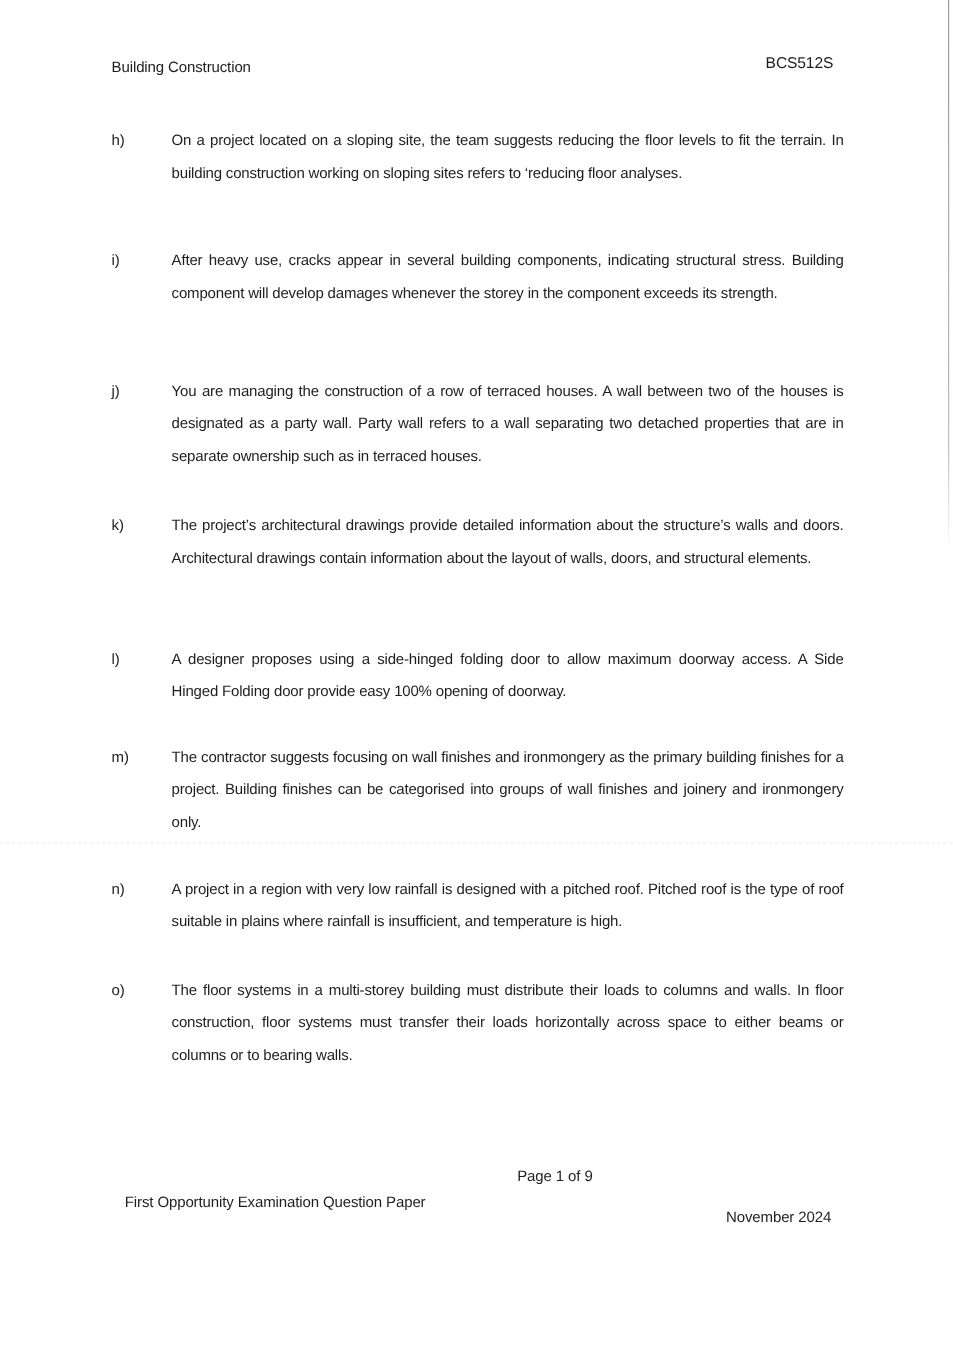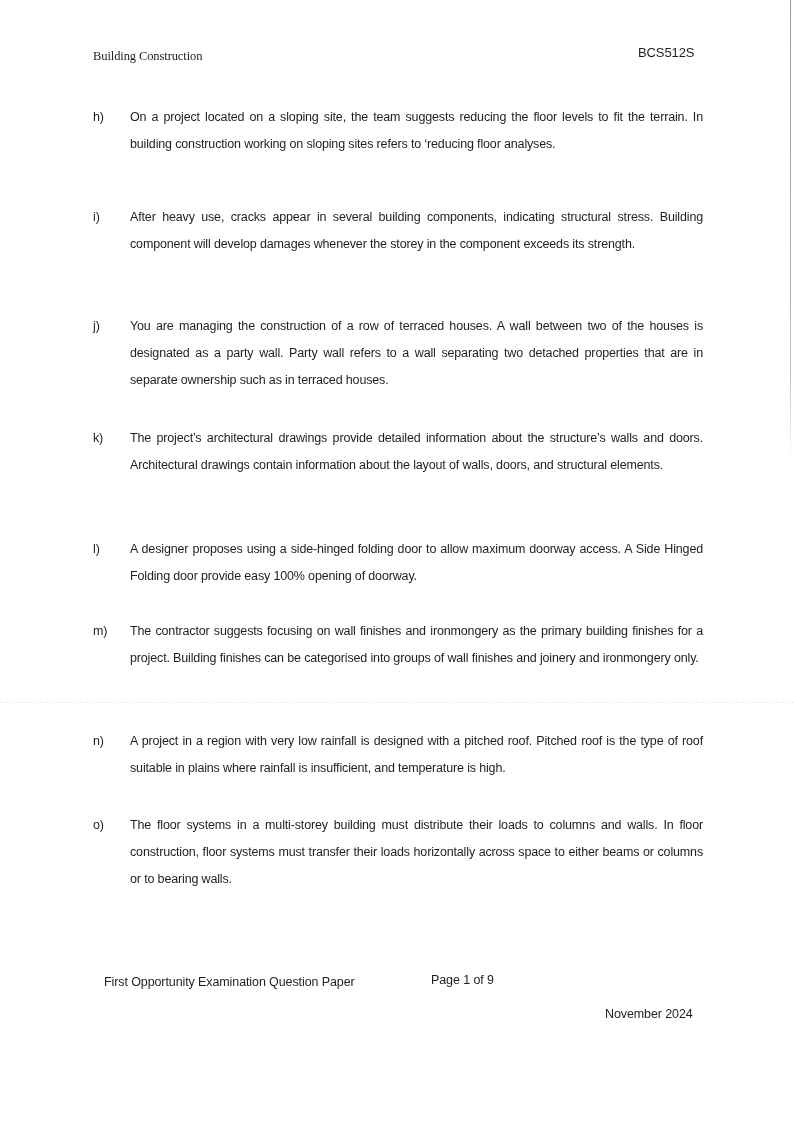--- a/index.html
+++ b/index.html
@@ -4,33 +4,33 @@
   <style>
     html, body { margin: 0; padding: 0; background: #ffffff; }
     body {
       width: 794px; height: 1123px; position: relative; overflow: hidden;
       font-family: "Liberation Sans", sans-serif; color: #1e1e1e;
     }
     .page-edge {
       position: absolute; right: 3px; top: 0; width: 1px; height: 460px;
       background: linear-gradient(#9a9a9a, #bdbdbd 80%, rgba(200,200,200,0));
     }
-    .header-left { position: absolute; left: 93px; top: 49px; font-size: 12.5px; letter-spacing: -0.1px; font-family: Liberation Serif, serif; }
+    .header-left { position: absolute; left: 93px; top: 49px; font-size: 12.5px; letter-spacing: -0.1px; }
     .header-right { position: absolute; left: 638px; top: 45px; font-size: 13px; letter-spacing: -0.1px; }
     .q {
       position: absolute; left: 93px; width: 610px; font-size: 12.5px; line-height: 27px; letter-spacing: -0.15px;
     }
     .q .lbl { position: absolute; left: 0; top: 0; }
-    .q .txt { margin-left: 37px; text-align: justify; text-align-last: left; display: block; }
+    .q .txt { margin-left: 50px; text-align: justify; text-align-last: left; display: block; }
     .dash-line {
       position: absolute; left: 0; right: 0; top: 702px; height: 0;
       border-top: 1px dashed #efe8ee;
     }
     .footer { position: absolute; top: 973px; font-size: 12.5px; letter-spacing: -0.1px; }
-    .footer-left { left: 104px; top: 975px; }
+    .footer-left { left: 104px; top: 995px; }
     .footer-mid { left: 431px; }
     .footer-right { left: 605px; top: 1007px; }
   </style>
 </head>
 <body>
 
 <div class="page-edge"></div>
 
 <div class="header-left">Building Construction</div>
 <div class="header-right">BCS512S</div>

